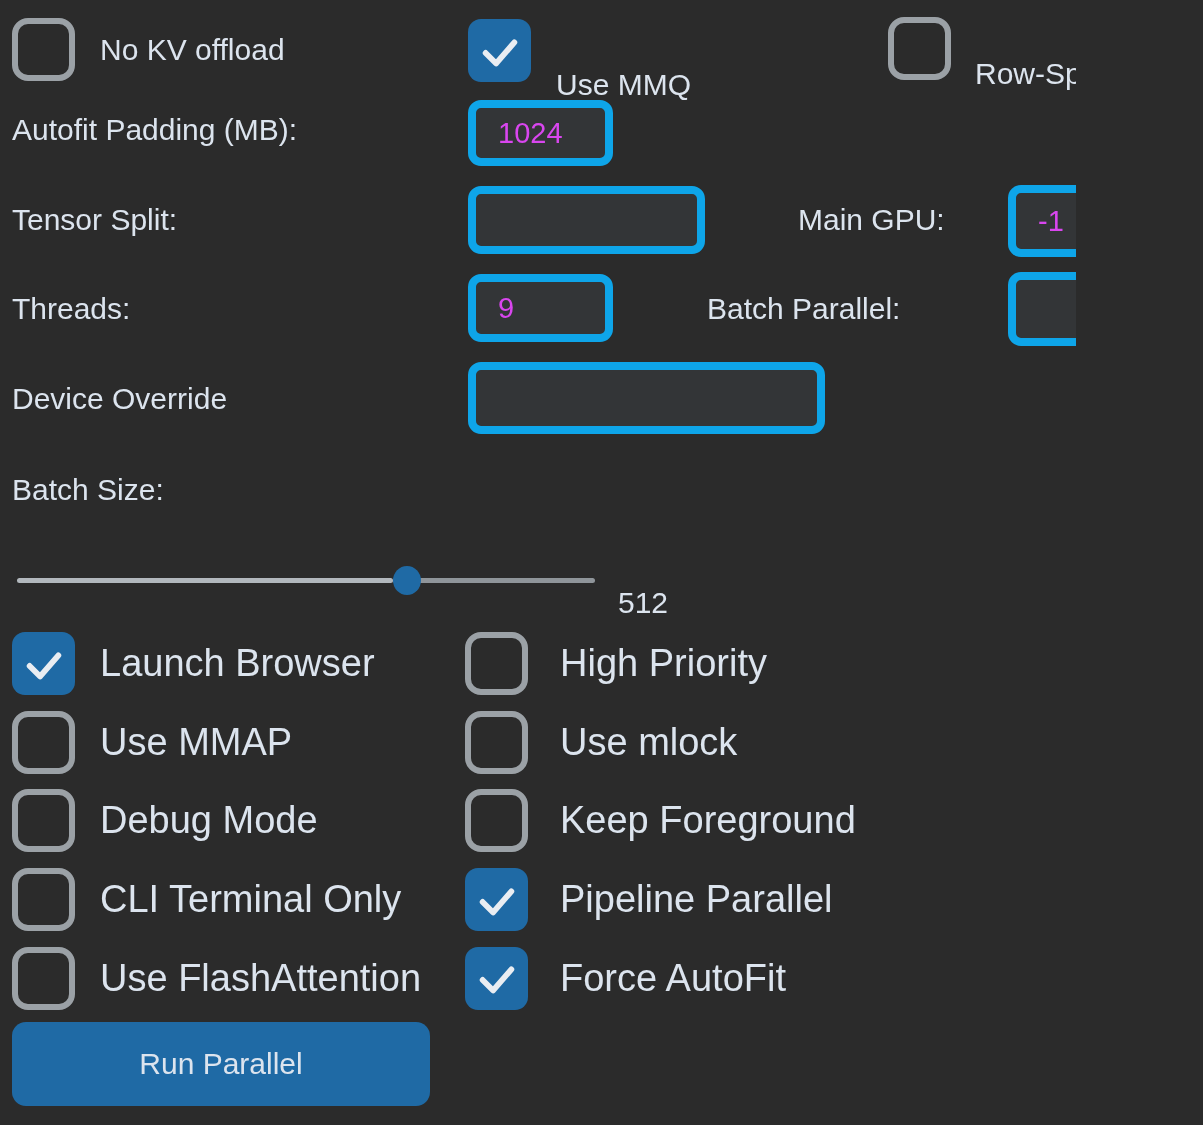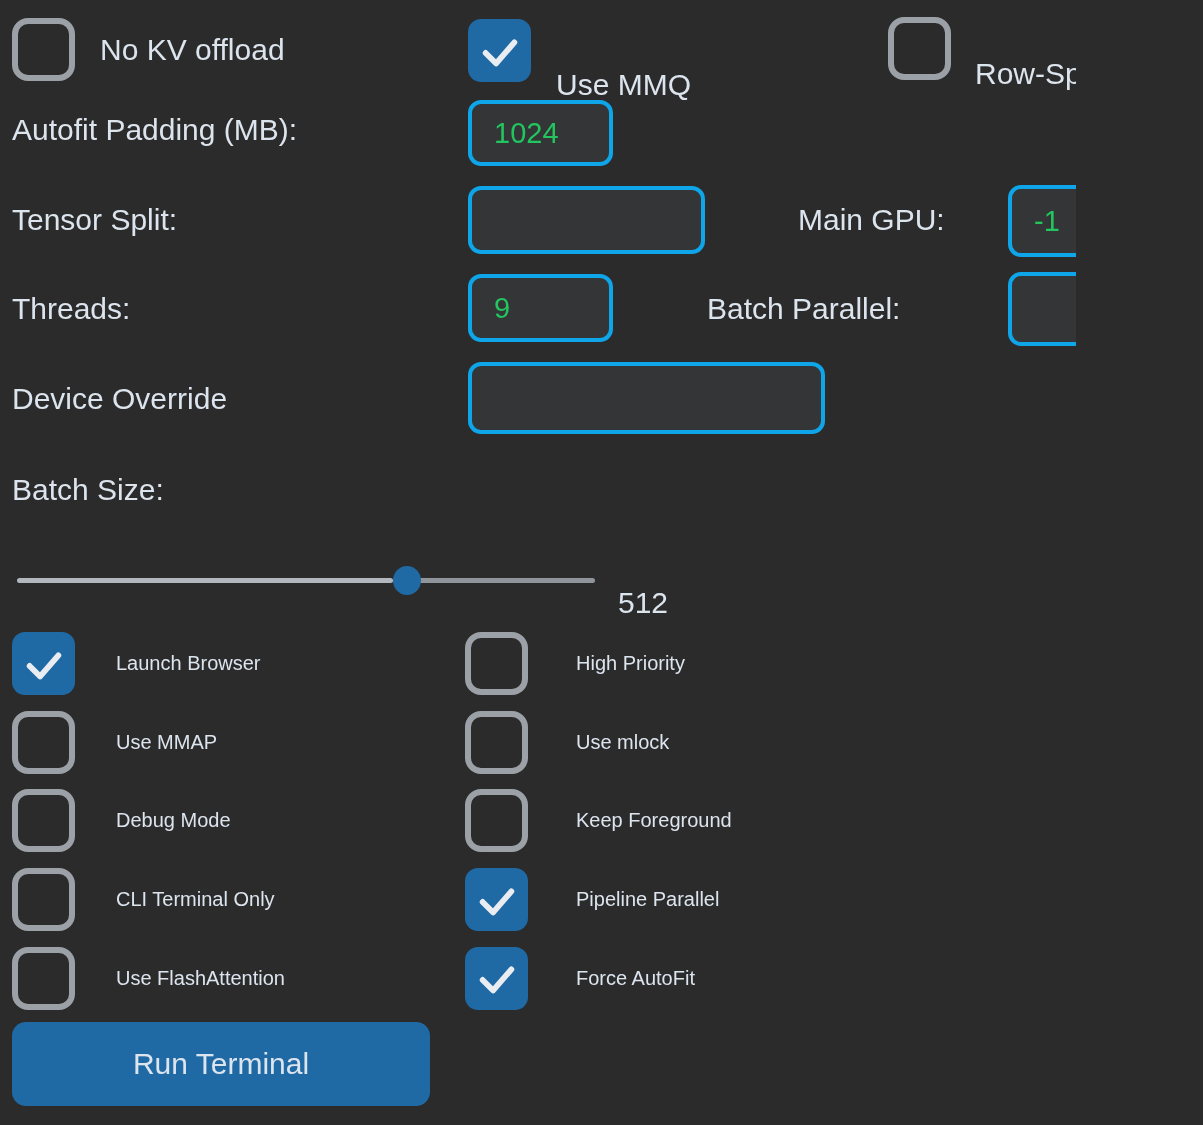--- a/index.html
+++ b/index.html
@@ -12,22 +12,22 @@
     color:#DCE4EE;
   }
   .lbl{
     position:absolute;
     font-size:30px;line-height:33px;
     color:#DCE4EE;white-space:nowrap;
   }
   
   .entry{
     position:absolute;box-sizing:border-box;
-    background:#333537;border:4px solid #0ea5e9;border-radius:13px;
-    color:#22c55e;font-size:29px;padding:0 0 0 22px;
+    background:#333537;border:8px solid #0ea5e9;border-radius:13px;
+    color:#d946ef;font-size:29px;padding:0 0 0 22px;
     font-family:inherit;outline:none;
   }
   #f-autofit{left:468px;top:100px;width:145px;height:66px;}
   #f-tensor{left:468px;top:186px;width:237px;height:68px;}
   #f-maingpu{left:1008px;top:185px;width:147px;height:72px;}
   #f-threads{left:468px;top:274px;width:145px;height:68px;}
   #f-batchthreads{left:1008px;top:272px;width:147px;height:74px;}
   #f-device{left:468px;top:362px;width:357px;height:72px;}
   
   .checkbox{
@@ -63,21 +63,21 @@
   #options{
     position:absolute;left:12px;top:632px;
     display:grid;
     grid-template-columns:63px 340px 63px auto;
     column-gap:25px;
     grid-template-rows:repeat(5,63px);
     row-gap:15.7px;
   }
   #options .checkbox{position:relative;left:0;top:0;}
   .opt-label{
-    align-self:center;font-size:20px;color:#DCE4EE;white-space:nowrap;margin-left:16px;
+    align-self:center;font-size:38px;color:#DCE4EE;white-space:nowrap;
   }
   .opt-label.c2{padding-left:7px;}
   
   #run-btn{
     position:absolute;left:12px;top:1022px;width:418px;height:84px;
     background:#1F6AA5;border:none;border-radius:14px;
     color:#DCE4EE;font-size:30px;font-family:inherit;cursor:pointer;
     display:flex;align-items:center;justify-content:center;
   }
 </style>
@@ -177,15 +177,15 @@
     <div class="opt-label">Use FlashAttention</div>
     <div class="checkbox checked">
       <svg viewBox="0 0 24 24" fill="none" stroke="#E9EDF2" stroke-width="3" stroke-linecap="round" stroke-linejoin="round">
           <path d="M4.5 13 L10 18.5 L19.5 7.5"></path>
         </svg>
     </div>
     <div class="opt-label c2">Force AutoFit</div>
 
   </div>
 
-  <button id="run-btn">Run Terminal</button>
+  <button id="run-btn">Run Parallel</button>
 
 </div>
 
 </body></html>

